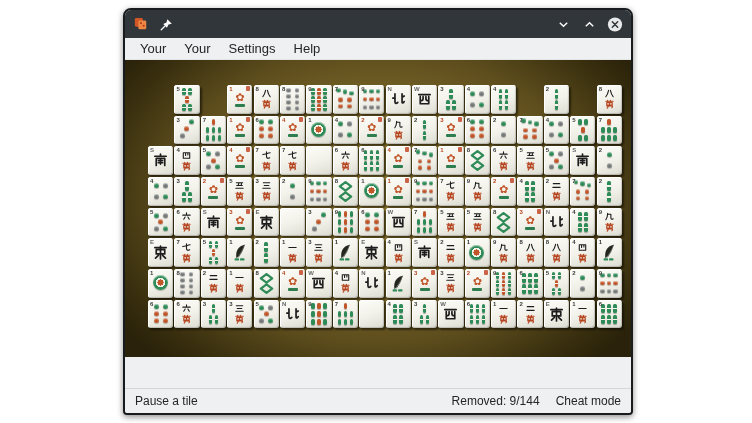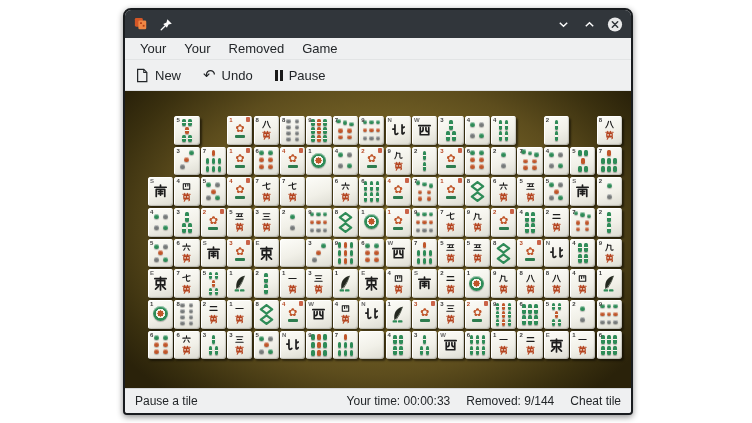--- a/index.html
+++ b/index.html
@@ -87,44 +87,24 @@
             <circle cx="9" cy="9" r="8" fill="#e8e9ea"></circle>
             <path d="M6 6 L12 12 M12 6 L6 12" stroke="#31363b" stroke-width="1.7" stroke-linecap="round"></path>
           </svg>
         </span>
       </div>
     </div>
 
     <div class="menubar">
       <span class="menu-item">Your</span>
       <span class="menu-item">Your</span>
-      <span class="menu-item">Removed</span>
-      <span class="menu-item">Game</span>
+      <span class="menu-item">Settings</span>
+      <span class="menu-item">Help</span>
     </div>
 
-    <div class="toolbar">
-      <span class="tool-btn">
-        <svg width="14" height="15" viewBox="0 0 16 17">
-          <path d="M3 1.5 H10 L13.5 5 V15.5 H3 Z" fill="none" stroke="#232629" stroke-width="1.4"></path>
-          <path d="M10 1.5 V5 H13.5" fill="none" stroke="#232629" stroke-width="1.2"></path>
-        </svg>
-        <span>New</span>
-      </span>
-      <span class="tool-btn">
-        <span class="undo-glyph">↶</span>
-        <span>Undo</span>
-      </span>
-      <span class="tool-btn">
-        <span class="pause-glyph">
-            <i></i>
-            <i></i>
-          </span>
-        <span>Pause</span>
-      </span>
-    </div>
 
     <div id="board">
       <div id="grid">
           <div class="cell"></div>
           <div class="cell">
             <div class="tile">
               <span class="lbl">5</span>
               <span class="sticks">
                 <span class="srow">
                   <span class="stick" style="height:6.5px;background:linear-gradient(#2e8b57 0 42%,#f7f6ee 44% 56%,#2e8b57 58% 100%)"></span>
@@ -1824,20 +1804,19 @@
                 </span>
               </span>
             </div>
           </div>
         </div>
     </div>
 
     <div class="statusbar">
       <span>Pause a tile</span>
       <span class="status-right">
-        <span>Your time: 00:00:33</span>
         <span>Removed: 9/144</span>
-        <span>Cheat tile</span>
+        <span>Cheat mode</span>
       </span>
     </div>
 
   </div>
 </div>
 
 </body></html>

